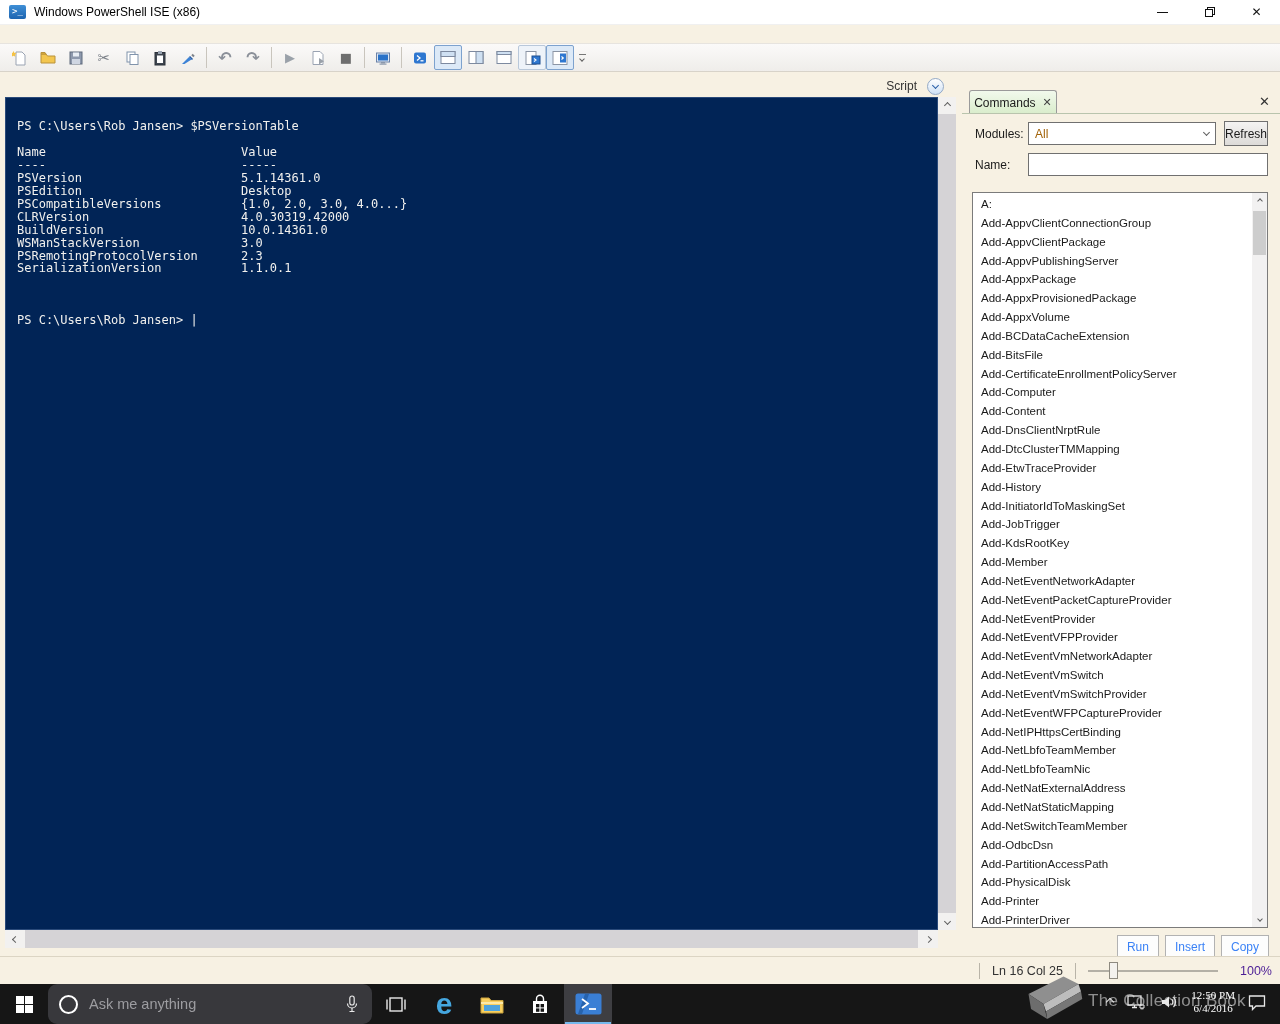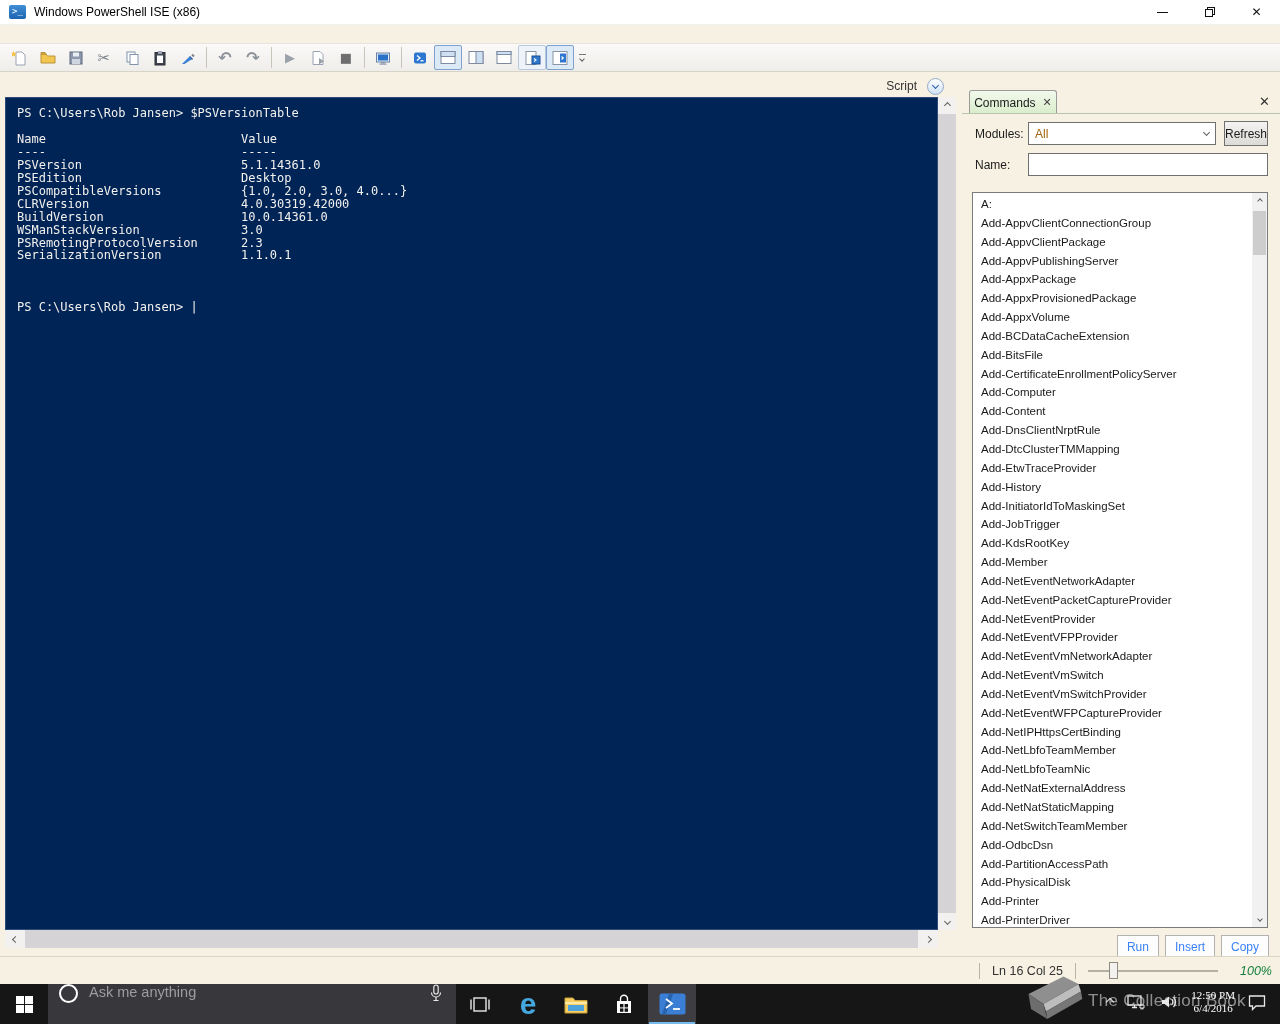--- a/index.html
+++ b/index.html
@@ -46,21 +46,21 @@
   .chev.right { transform:rotate(-45deg); }
   .chev.white { border-color:#e8e8e8; }
 
   
   #script-header { left:5px; top:75px; width:951px; height:22px; display:flex; align-items:center; justify-content:flex-end; }
   #script-label { font-size:12px; color:#333; margin-right:10px; }
   #script-expander { width:17px; height:17px; border:1px solid #93a9c6; border-radius:50%; background:linear-gradient(#ffffff,#cfe1f5); display:flex; align-items:center; justify-content:center; margin-right:12px; }
   #script-expander .chev { border-color:#2a5fa8; width:5px; height:5px; margin-top:-2px; }
 
   
-  #console { left:5px; top:97px; width:933px; height:833px; background:#012456; border:1px solid #2a4a7a; padding:9px 0 0 11px; overflow:hidden; }
+  #console { left:5px; top:97px; width:933px; height:833px; background:#012456; border:1px solid #2a4a7a; padding:22px 0 0 11px; overflow:hidden; }
   .cline { font-family:"DejaVu Sans Mono",monospace; font-size:12px; line-height:12.95px; min-height:12.95px; color:#f2f1ee; white-space:pre; }
 
   
   #console-vscroll { left:938px; top:97px; width:18px; height:833px; background:#d5d3d6; }
   #console-hscroll { left:5px; top:930px; width:933px; height:18px; background:#d5d3d6; }
   .scroll-btn { position:absolute; background:#f2f1f0; display:flex; align-items:center; justify-content:center; }
   .scroll-btn .chev { width:5px; height:5px; }
 
   
   #commands-panel { left:962px; top:85px; width:318px; height:885px; }
@@ -88,26 +88,26 @@
   .cmd-btn { height:23px; padding:0 9px; background:#fdfdfd; border:1px solid #b2b2b2; font-size:12px; color:#3b82f6; display:flex; align-items:center; }
 
   
   #statusbar { left:0; top:956px; width:1280px; height:28px; background:#f7f1e3; border-top:1px solid #dcd5c4; }
   #status-right { position:absolute; right:8px; top:0; height:27px; display:flex; align-items:center; }
   .st-sep { width:1px; height:16px; background:#b9b4a8; margin:0 12px; }
   #pos-text { font-size:12.5px; color:#333; }
   #zoom-slider { position:relative; width:130px; height:17px; margin-right:14px; }
   #zoom-slider .track { position:absolute; left:0; right:0; top:8px; height:2px; background:#b4b0a6; }
   #zoom-slider .thumb { position:absolute; left:21px; top:0; width:9px; height:17px; background:#f4f2ee; border:1px solid #8e8a80; }
-  #zoom-text { font-size:12.5px; color:#15803d; width:40px; text-align:right;font-style:italic; }
+  #zoom-text { font-size:12.5px; color:#4c1d95; width:40px; text-align:right; }
 
   
   #taskbar { left:0; top:984px; width:1280px; height:40px; background:#161616; display:flex; align-items:stretch; }
   .tb-cell { width:48px; display:flex; align-items:center; justify-content:center; position:relative; }
-  #search-box { width:408px; background:#38383c; display:flex; align-items:flex-start; }
+  #search-box { width:324px; background:#38383c; display:flex; align-items:center;border-radius:9px; }
   #cortana-ring { width:19px; height:19px; border:2.5px solid #fff; border-radius:50%; margin-left:11px; }
   #search-text { font-size:14.5px; color:#9d9da1; margin-left:11px; flex:1; }
   #mic-icon { margin-right:13px; }
   #ps-task-cell { background:#3e3e42; }
   #ps-task-cell .underline { position:absolute; left:1px; right:1px; bottom:0; height:2px; background:#76b9ed; }
   .edge-e { color:#45a7e0; font-size:30px; font-weight:bold; font-family:"Liberation Sans",sans-serif; line-height:30px; }
   #tray { position:absolute; right:0; top:0; height:36px; display:flex; align-items:center; z-index:31;font-family:Liberation Serif, serif; }
   .tray-item { display:flex; align-items:center; justify-content:center; height:40px; padding:0 7px; }
   #clock { text-align:center; color:#fff; font-size:11px; line-height:13px; padding:0 6px; }
 

